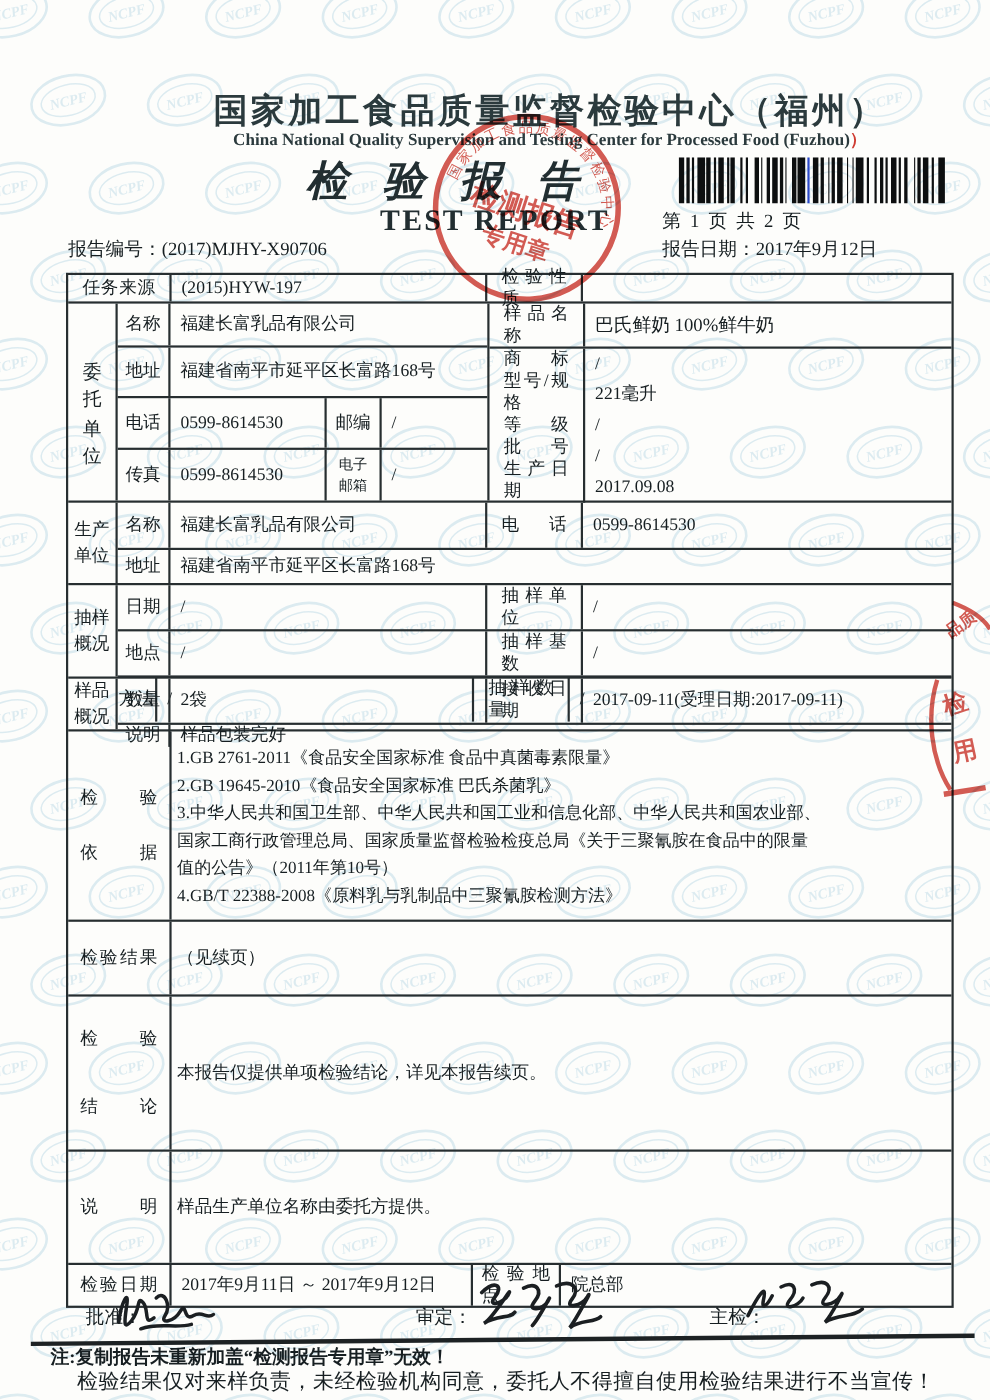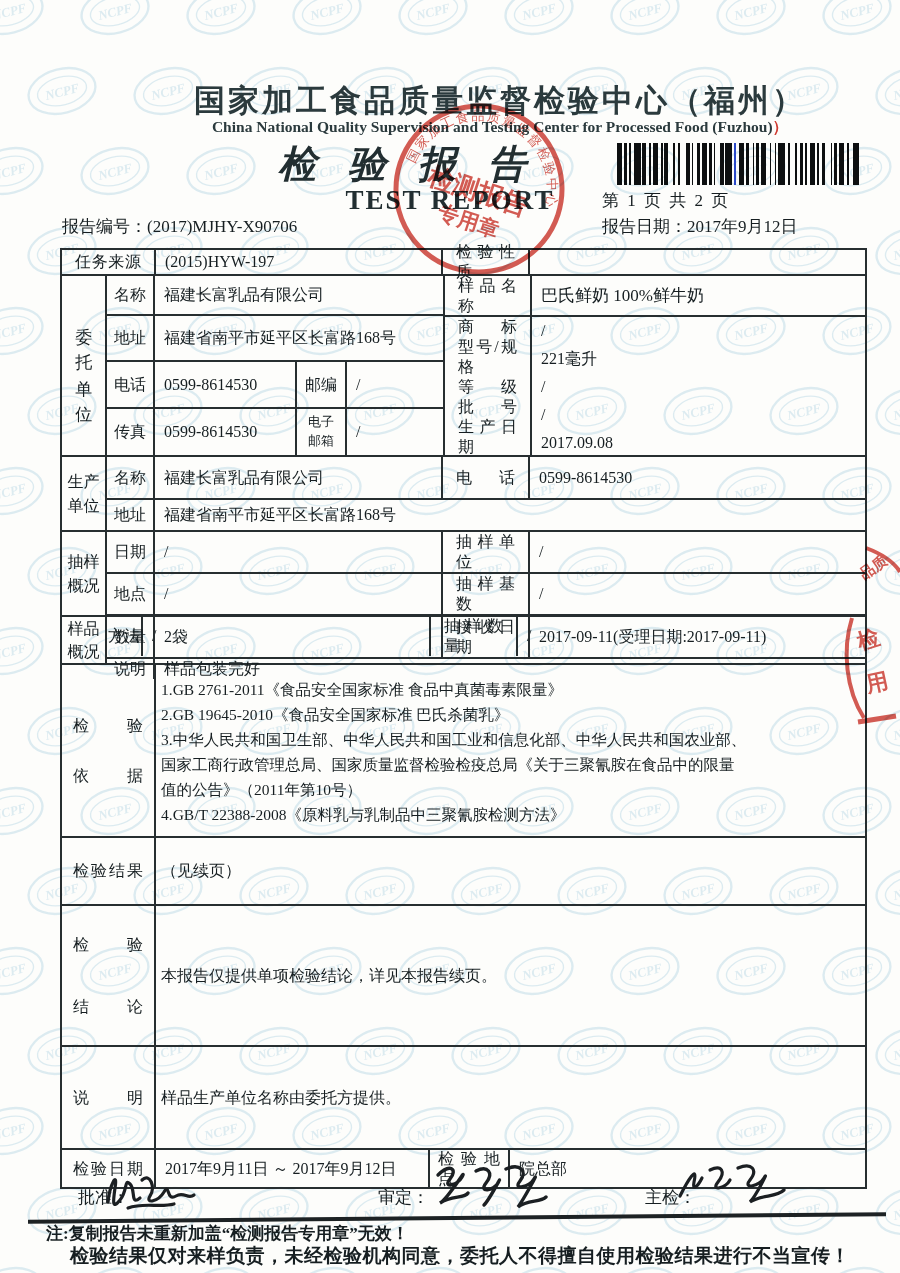--- a/index.html
+++ b/index.html
@@ -41,21 +41,21 @@
   .pre{white-space:pre-line;}
   .basis-val{align-items:flex-start;justify-content:flex-start;padding:12px 8px 0 5px;
              font-size:15.5px;line-height:25px;}
   
   .stamp{z-index:5;mix-blend-mode:multiply;opacity:.82;}
   
   .siglab{font-size:17px;z-index:2;}
   .sig{z-index:2;}
   .rule{top:1216px;left:28px;width:858px;height:4px;background:#1d2224;transform:rotate(-0.5deg);z-index:2;}
   .note1{top:1222px;left:46px;font-size:17px;font-weight:bold;z-index:2;}
-  .note2{top:1243px;left:70px;font-size:19px;font-weight:bold;letter-spacing:.5px;z-index:2;}
+  .note2{top:1243px;left:70px;font-size:19px;font-weight:normal;letter-spacing:.5px;z-index:2;}
 </style>
 </head>
 <body>
 
 <div class="page">
 
   <div id="wm">
       <svg width="78" height="58" viewBox="0 0 78 58" style="left: -30px; top: -18px;">
         <g transform="rotate(-14,39,29)">
           <ellipse cx="39" cy="29" rx="34" ry="22" fill="none" stroke="#a9cfe0" stroke-width="2.4"></ellipse>

